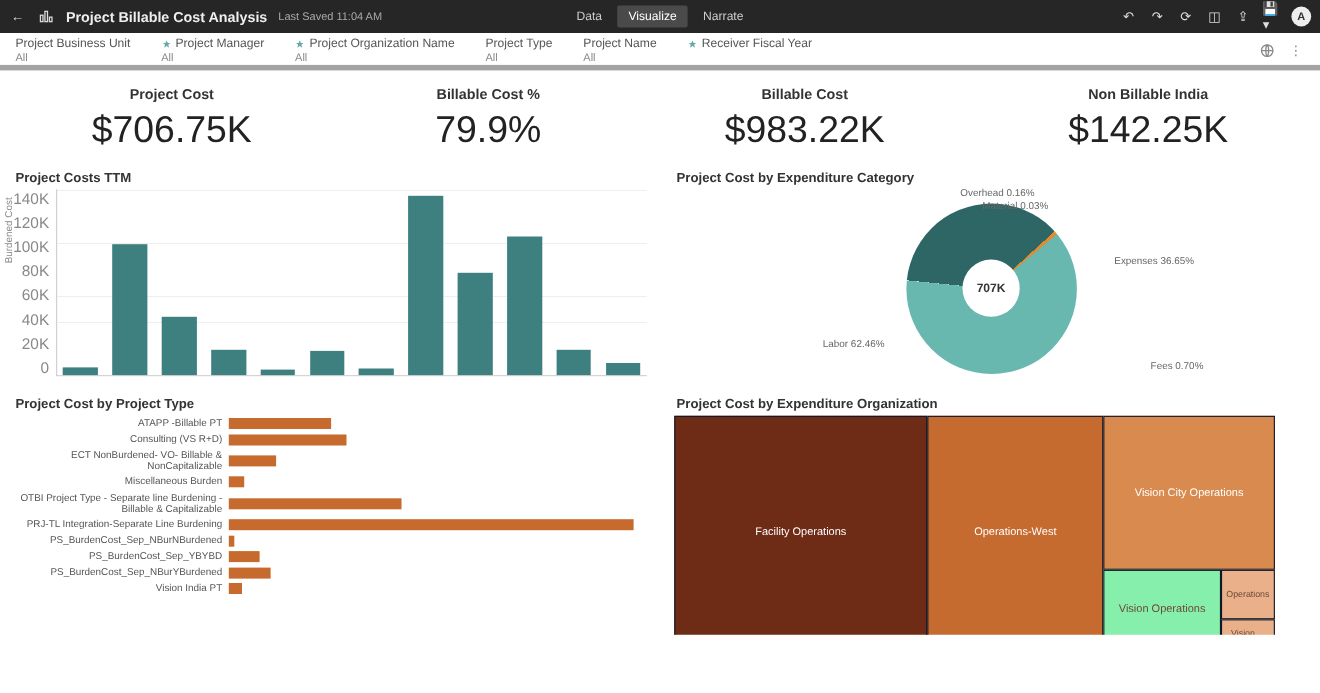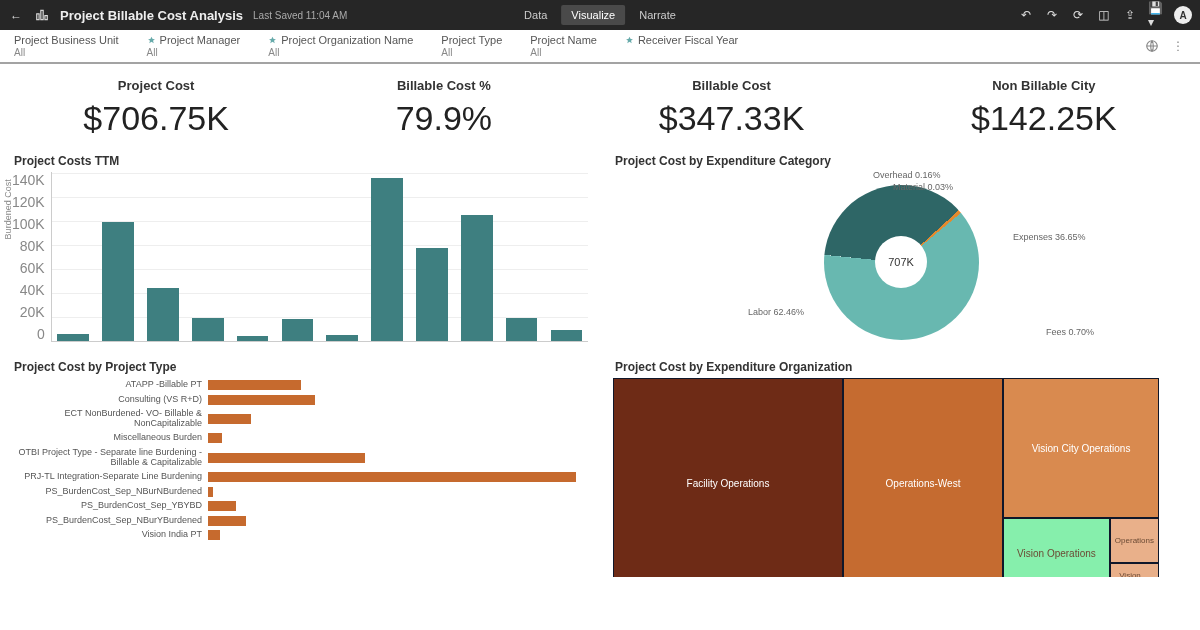--- a/index.html
+++ b/index.html
@@ -9,21 +9,21 @@
   .tb-left{display:flex;align-items:center;gap:10px}
   .tb-title{font-size:13px;font-weight:600}
   .tb-saved{font-size:10px;color:#aaa}
   .tb-tabs{position:absolute;left:50%;transform:translateX(-50%);display:flex;gap:4px}
   .tb-tab{font-size:11px;padding:4px 10px;color:#ccc;cursor:pointer;border-radius:2px}
   .tb-tab.active{background:#4a4a4a;color:#fff}
   .tb-right{margin-left:auto;display:flex;align-items:center;gap:10px}
   .tb-icon{width:16px;height:16px;display:flex;align-items:center;justify-content:center;color:#ddd;font-size:12px;cursor:pointer}
   .avatar{width:18px;height:18px;border-radius:50%;background:#eee;color:#333;font-size:10px;display:flex;align-items:center;justify-content:center;font-weight:600}
   
-  .filterbar{height:34px;border-bottom:2px solid #a3a3a3;display:flex;align-items:flex-start;padding:4px 14px;gap:28px}
+  .filterbar{height:34px;border-bottom:5px solid #a3a3a3;display:flex;align-items:flex-start;padding:4px 14px;gap:28px}
   .filter{display:flex;flex-direction:column;font-size:11px;color:#555;cursor:pointer}
   .filter .fname{display:flex;align-items:center;gap:4px}
   .filter .fval{font-size:10px;color:#888;margin-top:1px}
   .pin{width:9px;height:9px;color:#6aa}
   .fb-right{margin-left:auto;display:flex;align-items:center;gap:10px;padding-top:4px}
   
   .kpirow{display:flex;justify-content:space-around;padding:14px 0 8px}
   .kpi{text-align:center}
   .kpi .klabel{font-size:13px;font-weight:700;color:#333;margin-bottom:6px}
   .kpi .kval{font-size:34px;font-weight:400;color:#222}
@@ -41,21 +41,21 @@
   .ylabel{position:absolute;left:-4px;top:50%;transform:rotate(-90deg) translateX(46%);transform-origin:left;font-size:9px;color:#888;white-space:nowrap}
   
   .hbarchart{height:200px;display:flex;flex-direction:column;gap:4.5px;padding-top:2px}
   .hrow{display:flex;align-items:center;gap:6px}
   .hlabel{width:190px;text-align:right;font-size:9px;color:#555;line-height:1.1}
   .htrack{flex:1;height:10px;position:relative}
   .hbar{height:100%;background:#c66a2e}
   
   .donutwrap{display:flex;align-items:center;justify-content:center;height:180px;position:relative}
   .donut{width:155px;height:155px;border-radius:50%;position:relative}
-  .donut .hole{position:absolute;inset:33%;background:#fff;border-radius:50%;display:flex;align-items:center;justify-content:center;font-size:11px;font-weight:400;color:#333}
+  .donut .hole{position:absolute;inset:33%;background:#fff;border-radius:50%;display:flex;align-items:center;justify-content:center;font-size:11px;font-weight:700;color:#333}
   .dlabel{position:absolute;font-size:9px;color:#666;white-space:nowrap}
   
   .treemap{display:flex;height:210px;font-size:10px;color:#fff}
   .tm-cell{display:flex;align-items:center;justify-content:center;text-align:center;border:1px solid #0f172a;padding:4px}
   .tm-col{display:flex;flex-direction:column}
 </style>
 </head>
 <body>
 
 <div class="topbar">
@@ -144,24 +144,24 @@
   <div class="kpi">
     <div class="klabel">Project Cost</div>
     <div class="kval">$706.75K</div>
   </div>
   <div class="kpi">
     <div class="klabel">Billable Cost %</div>
     <div class="kval">79.9%</div>
   </div>
   <div class="kpi">
     <div class="klabel">Billable Cost</div>
-    <div class="kval">$347.33K</div>
-  </div>
-  <div class="kpi">
-    <div class="klabel">Non Billable City</div>
+    <div class="kval">$983.22K</div>
+  </div>
+  <div class="kpi">
+    <div class="klabel">Non Billable India</div>
     <div class="kval">$142.25K</div>
   </div>
 </div>
 
 <div class="maingrid">
 
   <div class="cell">
     <div class="sectitle">Project Costs TTM</div>
     <div style="position:relative">
       <div class="ylabel">Burdened Cost</div>

